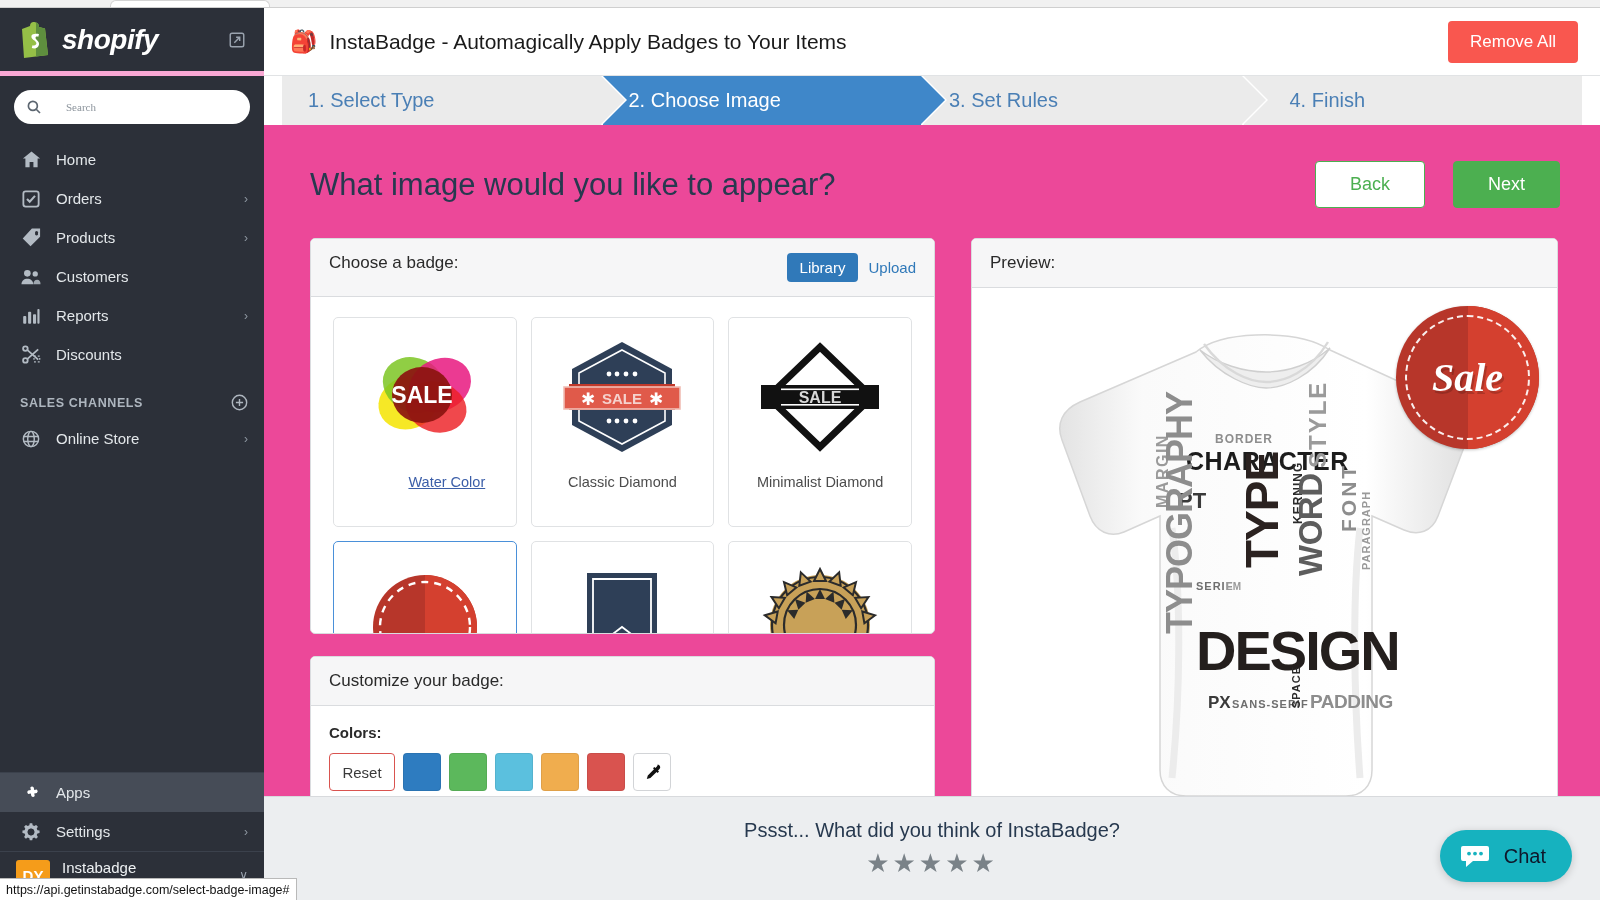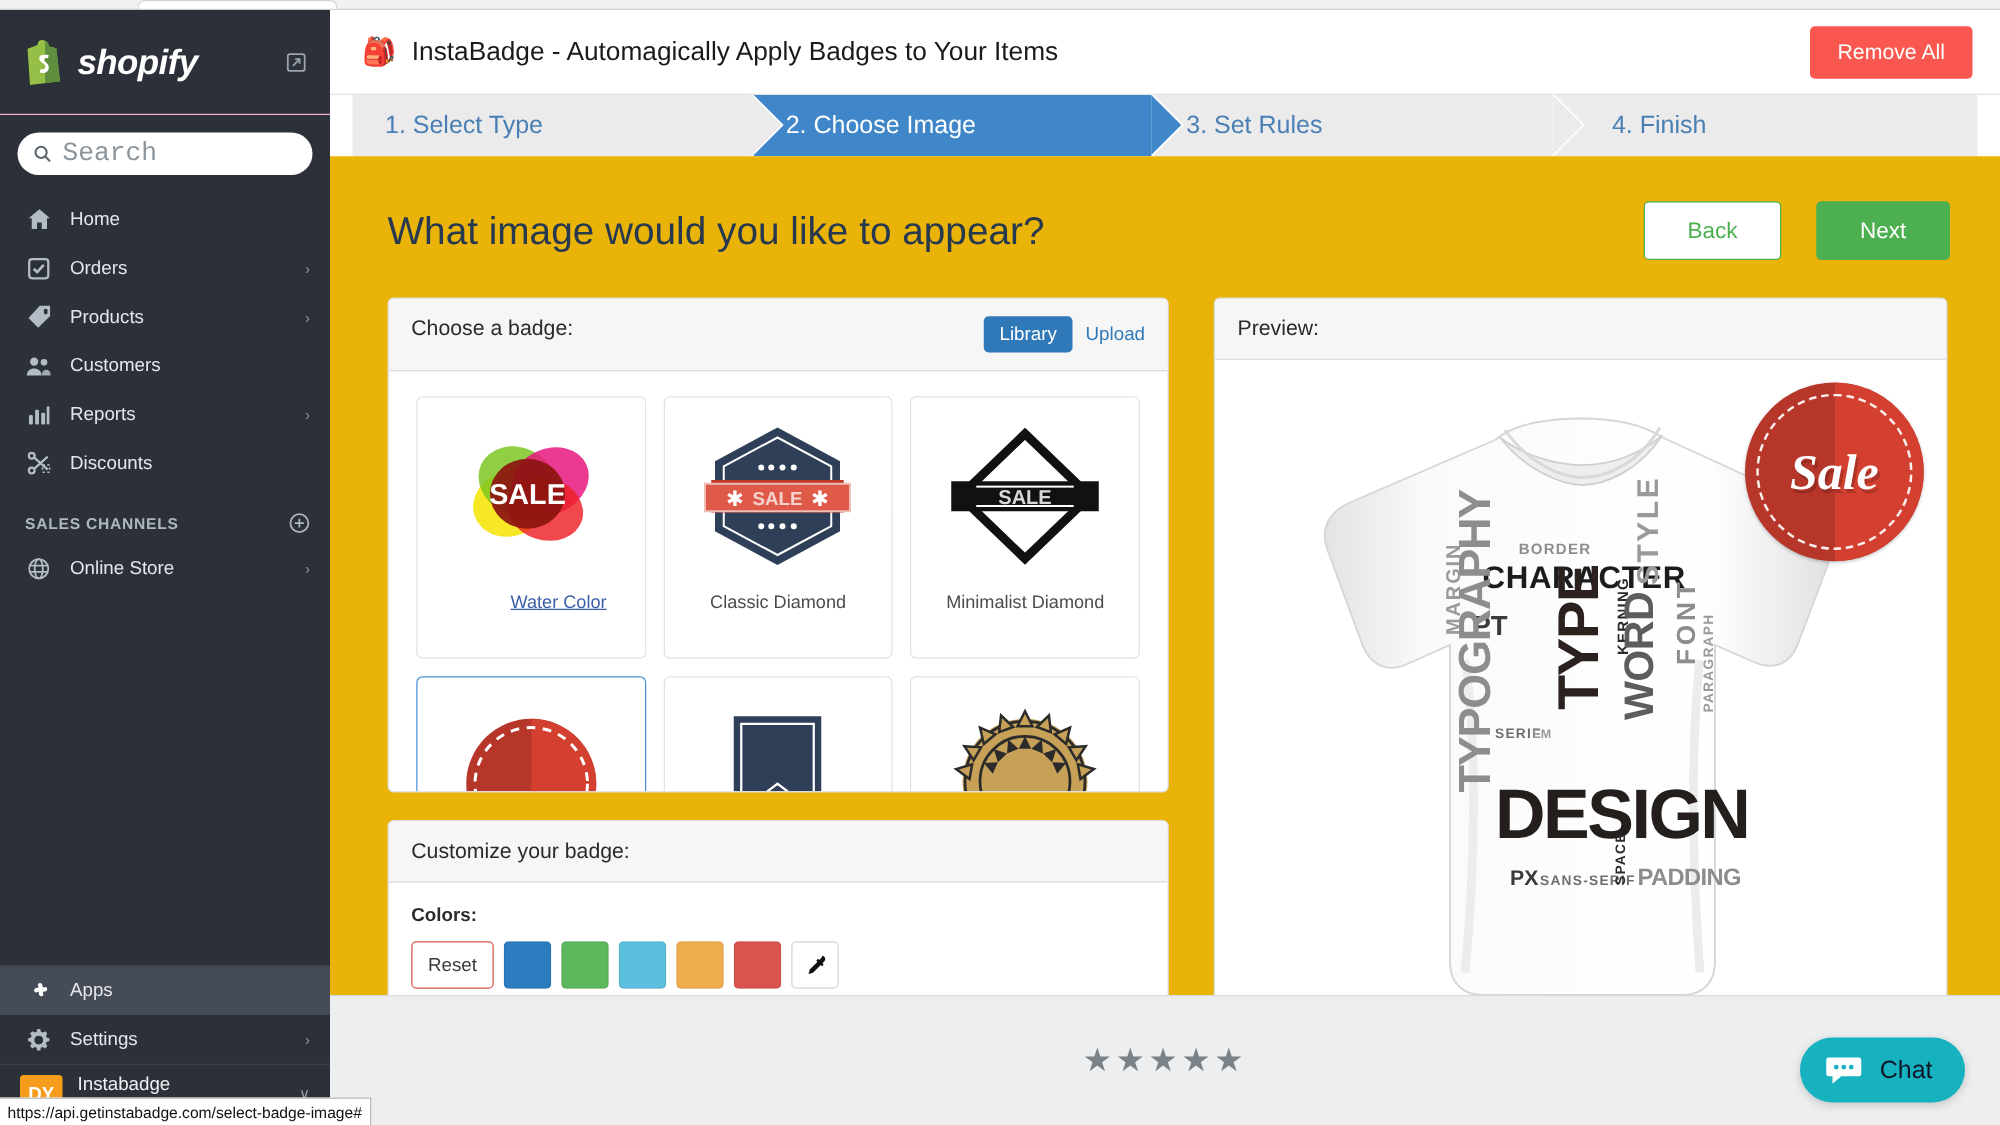--- a/index.html
+++ b/index.html
@@ -20,40 +20,40 @@
     background: #ffffff; border: 1px solid #d4d4d4; border-bottom: none;
     border-radius: 6px 6px 0 0;
   }
 
   
   .sidebar {
     position: absolute; left: 0; top: 8px; width: 264px; height: 892px;
     background: #2c3039; color: #c9cfd6; display: flex; flex-direction: column;
   }
   .sb-header {
-    height: 84px; display: flex; align-items: center; padding: 0 18px;
-    border-bottom: 1px solid #f9a8d4; flex: 0 0 auto;
+    height: 68px; display: flex; align-items: center; padding: 0 18px;
+    border-bottom: 5px solid #f9a8d4; flex: 0 0 auto;
   }
   .logo-bag { width: 36px; height: 38px; flex: 0 0 auto; }
   .logo-word {
     font-size: 28px; font-weight: bold; font-style: italic; color: #ffffff;
     margin-left: 8px; letter-spacing: -0.5px;
   }
   .ext-icon { margin-left: auto; color: #9aa3af; width: 18px; height: 18px; }
 
   .sb-search-wrap { padding: 14px 14px 10px 14px; flex: 0 0 auto; }
   .sb-search {
     height: 34px; background: #ffffff; border-radius: 17px;
     display: flex; align-items: center; padding: 0 12px;
   }
   .sb-search svg { width: 16px; height: 16px; color: #5c6670; flex: 0 0 auto; }
   .sb-search input {
-    border: none; outline: none; background: transparent; margin-left: 8px;
-    font-size: 21px; color: #333; width: 100%;
-    font-family: Liberation Mono, monospace;
+    border: none; outline: none; background: transparent; margin-left: 24px;
+    font-size: 11px; color: #333; width: 100%;
+    font-family: Liberation Serif, serif;
   }
   .sb-search input::placeholder { color: #8c949c; }
 
   .sb-nav { flex: 1 1 auto; padding-top: 6px; overflow: hidden; }
   .sb-item {
     display: flex; align-items: center; height: 39px; padding: 0 16px 0 20px;
     color: #e3e7ea; font-size: 15px; cursor: pointer;
   }
   .sb-item.active { background: #464c57; }
   .sb-ico {
@@ -132,21 +132,21 @@
     content: ""; position: absolute; left: 0; top: 0; z-index: 1;
     border-top: 24.5px solid transparent; border-bottom: 24.5px solid transparent;
     border-left: 24px solid #ffffff;
   }
   .step:first-child::before { display: none; }
   .step:last-child::after { display: none; }
   .step:last-child { padding-left: 46px; }
 
   
   .content {
-    flex: 1 1 auto; position: relative; overflow: hidden; background: #eab308;
+    flex: 1 1 auto; position: relative; overflow: hidden; background: #ec4899;
     padding: 0 0 0 0;
   }
   .title-row {
     display: flex; align-items: center; padding: 36px 40px 0 46px;
   }
   .page-title { font-size: 31px; color: #27394f; font-weight: normal; }
   .title-btns { margin-left: auto; display: flex; gap: 28px; }
   .btn-back {
     background: #ffffff; color: #4caf50; border: 1px solid #4caf50;
     border-radius: 4px; font-size: 18px; padding: 12px 34px; cursor: pointer;
@@ -673,20 +673,21 @@
             </div>
 
           </div>
         </div>
 
       </div>
     </div>
   </div>
 
   <div class="rating-bar">
+    <div class="rating-text">Pssst... What did you think of InstaBadge?</div>
     <div class="stars">★★★★★</div>
   </div>
 
   <div class="chat-btn">
     <svg width="30" height="24" viewBox="0 0 30 24">
       <path d="M3 2 h24 a2 2 0 0 1 2 2 v11 a2 2 0 0 1-2 2 H13 l-7 6 v-6 H3 a2 2 0 0 1-2-2 V4 a2 2 0 0 1 2-2 Z" fill="#ffffff"></path>
       <g fill="#16b2bf">
           <circle cx="9" cy="9.6" r="1.9"></circle>
           <circle cx="15" cy="9.6" r="1.9"></circle>
           <circle cx="21" cy="9.6" r="1.9"></circle>

